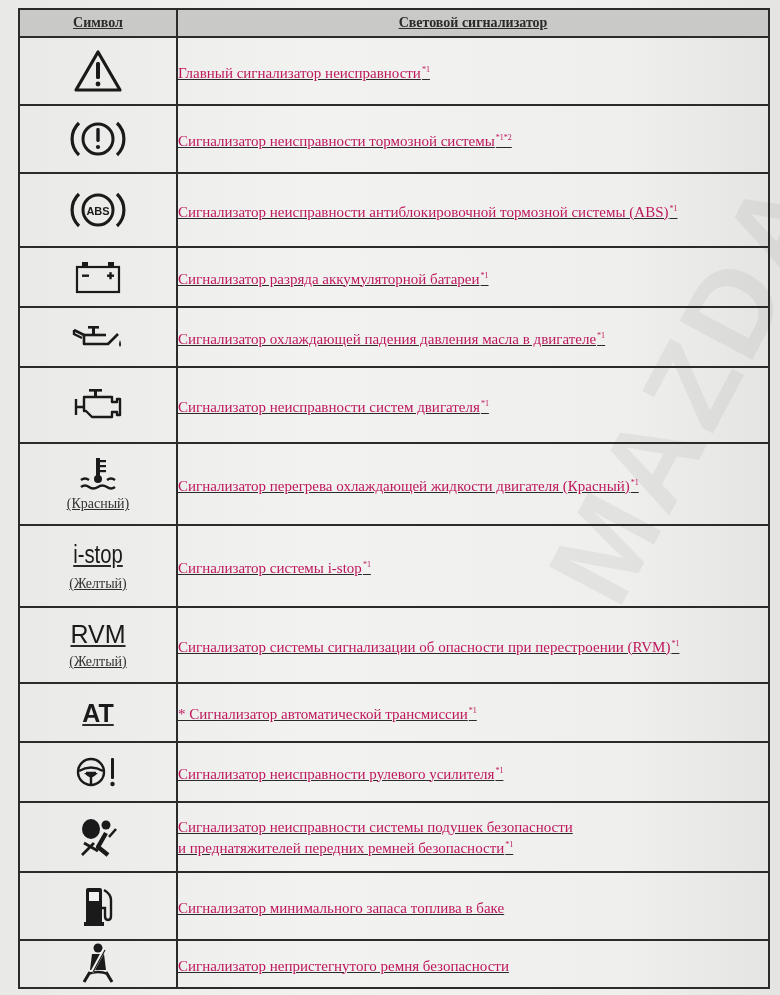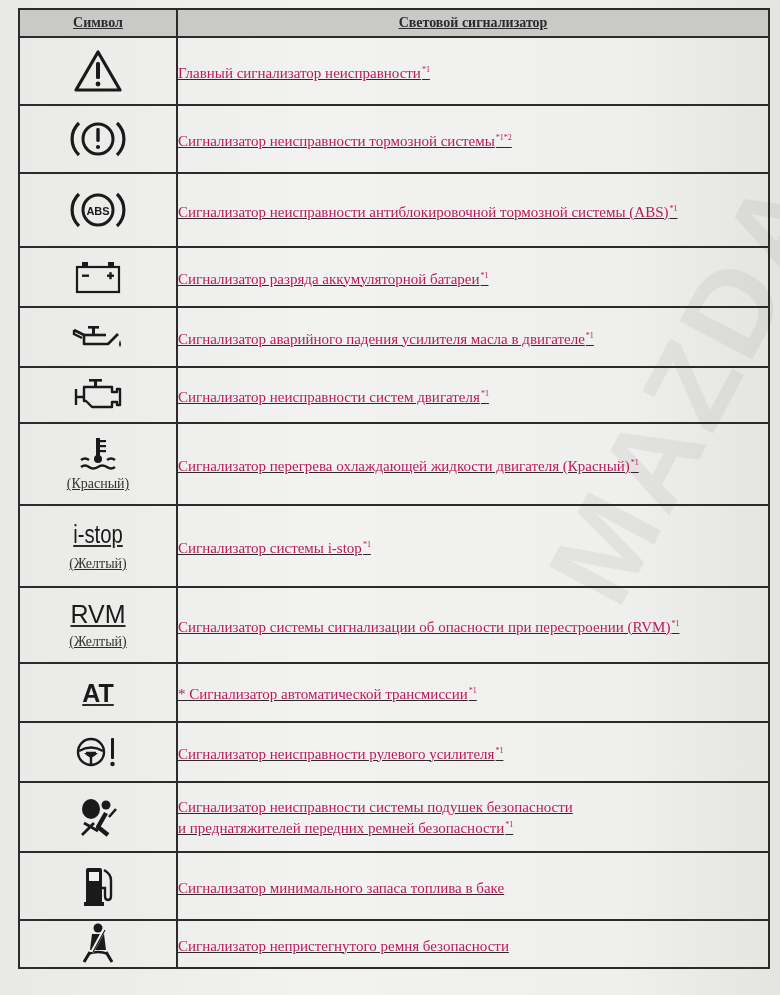--- a/index.html
+++ b/index.html
@@ -130,24 +130,24 @@
       <td class="sym">
         <svg class="icon" width="56" height="30" viewBox="0 0 56 30">
           <path d="M4 8 L14 13 L14 22 L38 22 L48 12" fill="none" stroke="#1a1a1a" stroke-width="2.6" stroke-linejoin="round"></path>
           <path d="M4 8 L4 12 L12 16" fill="none" stroke="#1a1a1a" stroke-width="2.4"></path>
           <path d="M14 13 L36 13" fill="none" stroke="#1a1a1a" stroke-width="2.6"></path>
           <rect x="22" y="5" width="3" height="8" fill="#1a1a1a"></rect>
           <rect x="18" y="4" width="11" height="2.6" fill="#1a1a1a"></rect>
           <path d="M50 18 Q48 23 50 25 Q52 23 50 18 Z" fill="#1a1a1a"></path>
         </svg>
       </td>
-      <td class="desc"><span>Сигнализатор аварийного падения усилителя масла в двигателе</span><sup>*1</sup></td>
-    </tr>
-
-    <tr style="height:56px">
+      <td class="desc"><span>Сигнализатор охлаждающей падения давления масла в двигателе</span><sup>*1</sup></td>
+    </tr>
+
+    <tr style="height:76px">
       <td class="sym">
         <svg class="icon" width="52" height="36" viewBox="0 0 52 36">
           <path d="M12 10 L40 10 L40 15 L45 15 L45 12 L48 12 L48 28 L45 28 L45 25 L40 25 L40 30 L20 30 L14 24 L12 24 Z" fill="none" stroke="#1a1a1a" stroke-width="2.4" stroke-linejoin="round"></path>
           <path d="M4 12 L4 28 M4 20 L12 20" fill="none" stroke="#1a1a1a" stroke-width="2.4"></path>
           <rect x="22" y="3" width="3" height="7" fill="#1a1a1a"></rect>
           <rect x="17" y="2" width="13" height="2.6" fill="#1a1a1a"></rect>
         </svg>
       </td>
       <td class="desc"><span>Сигнализатор неисправности систем двигателя</span><sup>*1</sup></td>
     </tr>

